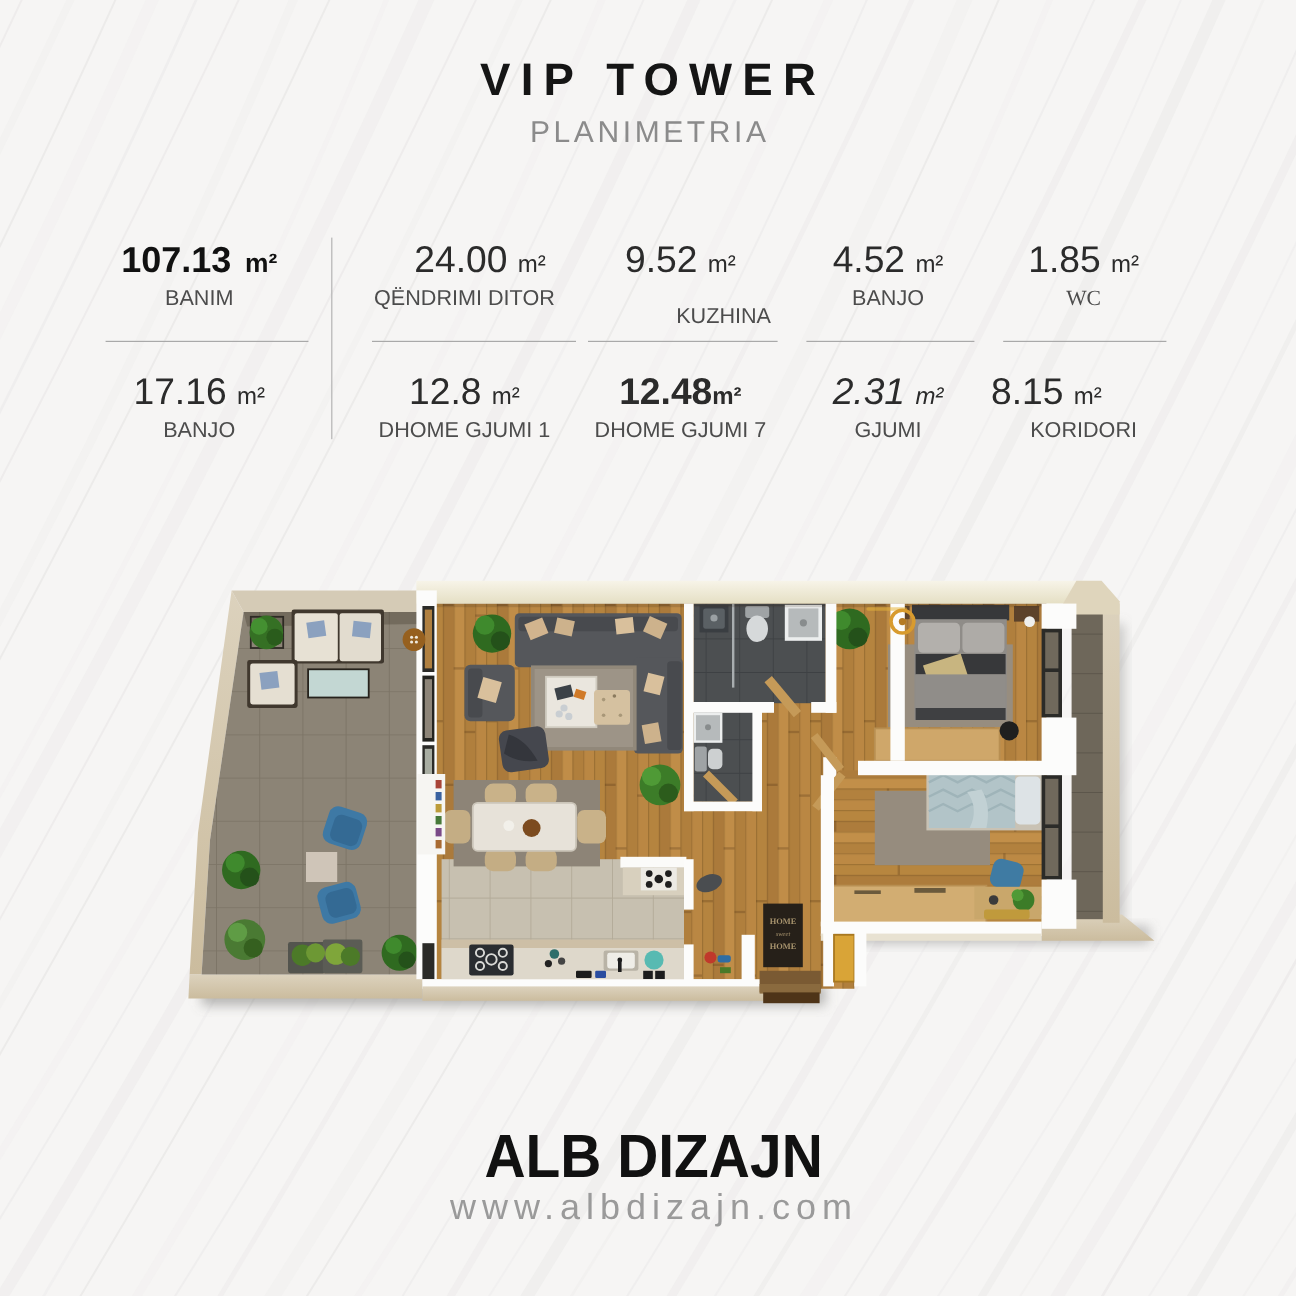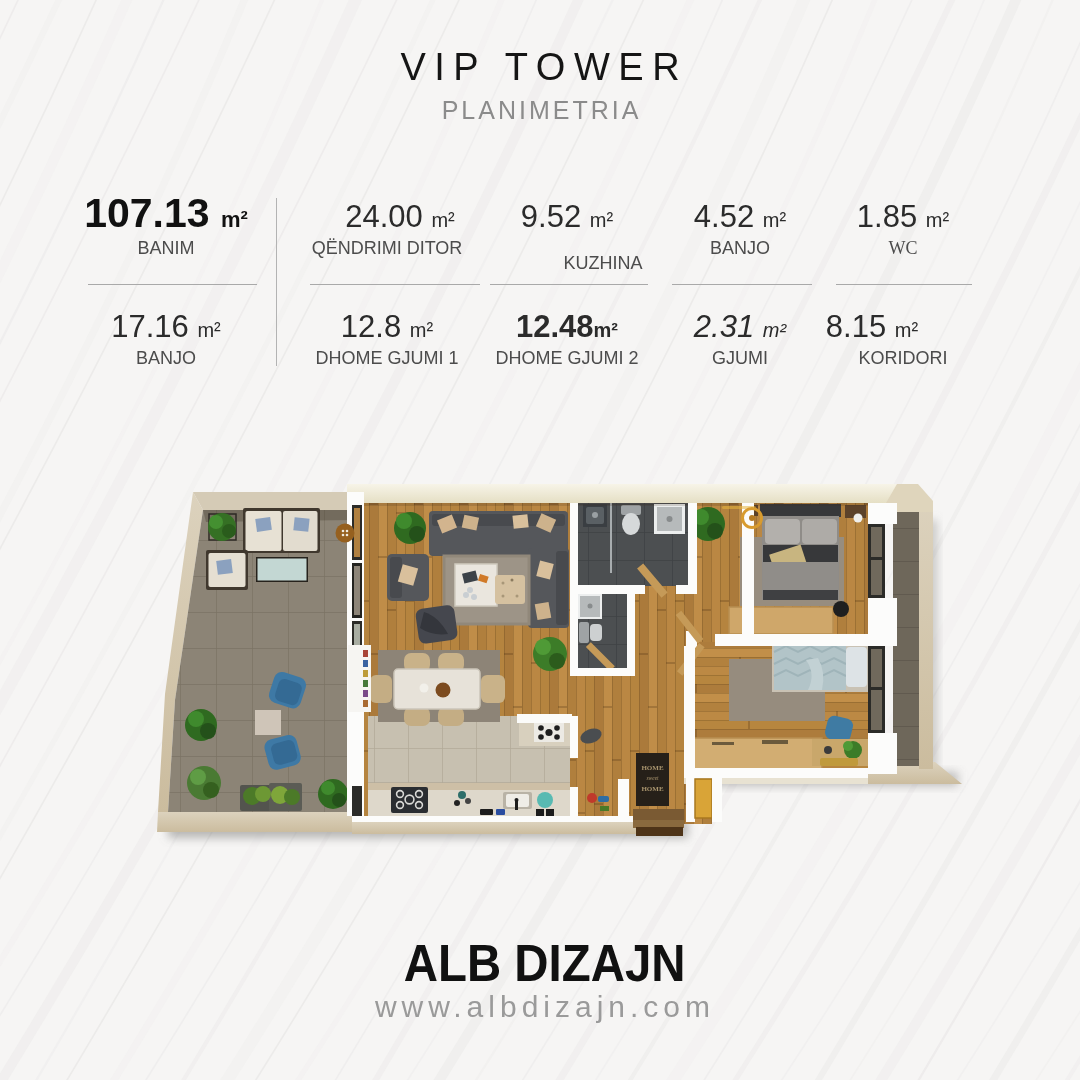--- a/index.html
+++ b/index.html
@@ -1,23 +1,23 @@
 <!DOCTYPE html>
 <html><head><meta charset="utf-8">
 <style>
 html,body{margin:0;padding:0;width:1080px;height:1080px;overflow:hidden;
  background:#f6f5f4;font-family:"Liberation Sans",sans-serif;position:relative;}
 svg.bg{position:absolute;left:0;top:0;}
 svg.plan{position:absolute;left:0;top:0;}
 .title{position:absolute;left:0;top:46px;width:100%;text-align:center;
- font-size:38px;font-weight:normal;letter-spacing:8.5px;padding-left:8.5px;box-sizing:border-box;color:#151515;}
+ font-size:38px;font-weight:bold;letter-spacing:8.5px;padding-left:8.5px;box-sizing:border-box;color:#151515;}
 .subtitle{position:absolute;left:0;top:96px;width:100%;text-align:center;
  font-size:25px;color:#8b8b8b;letter-spacing:3px;padding-left:3px;box-sizing:border-box;}
 .val{position:absolute;width:260px;text-align:center;font-size:31px;color:#2b2b2b;}
-.val .big{font-size:41px;color:#111;}
+.val .big{font-size:30px;color:#111;}
 .val.first{font-size:41px;}
 .u{font-size:20px;}
 .b{font-weight:bold;font-size:22px;color:#111;}
 .lab{position:absolute;width:260px;text-align:center;font-size:18px;color:#4c4c4c;letter-spacing:0px;}
 .vline{position:absolute;left:276px;top:198px;width:1px;height:168px;background:#b3b3b3;}
 .hline{position:absolute;top:284px;height:1px;background:#a9a9a9;}
 .logo{position:absolute;left:0;top:936px;width:100%;text-align:center;
  font-size:51px;font-weight:bold;color:#111;letter-spacing:0px;transform:scaleX(0.93) translateX(5px);transform-origin:center;top:934px;}
 .site{position:absolute;left:5px;top:990px;width:100%;text-align:center;
  font-size:30px;color:#9a9a9a;letter-spacing:5px;}
@@ -104,21 +104,21 @@
 <div class="lab" style="left:257px;top:348px;">DHOME GJUMI 1</div>
 
 <div class="val" style="left:437px;top:199px;">9.52 <span class="u">m²</span></div>
 
 <div class="lab" style="left:437px;top:253px;margin-left:36px;">KUZHINA</div>
 
 <div class="hline" style="left:490px;width:158px;"></div>
 
 <div class="val" style="left:437px;top:309px;font-weight:bold;">12.48<span class="u">m²</span></div>
 
-<div class="lab" style="left:437px;top:348px;">DHOME GJUMI 2</div>
+<div class="lab" style="left:437px;top:348px;">DHOME GJUMI 7</div>
 
 <div class="val" style="left:610px;top:199px;">4.52 <span class="u">m²</span></div>
 
 <div class="lab" style="left:610px;top:238px;">BANJO</div>
 
 <div class="hline" style="left:672px;width:140px;"></div>
 
 <div class="val" style="left:610px;top:309px;font-style:italic;">2.31 <span class="u">m²</span></div>
 
 <div class="lab" style="left:610px;top:348px;">GJUMI</div>

